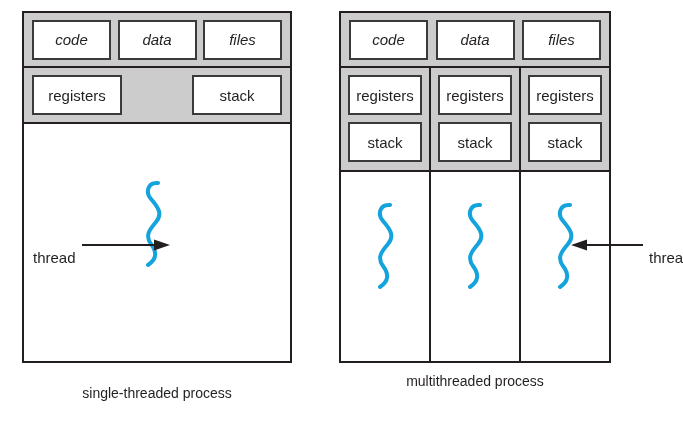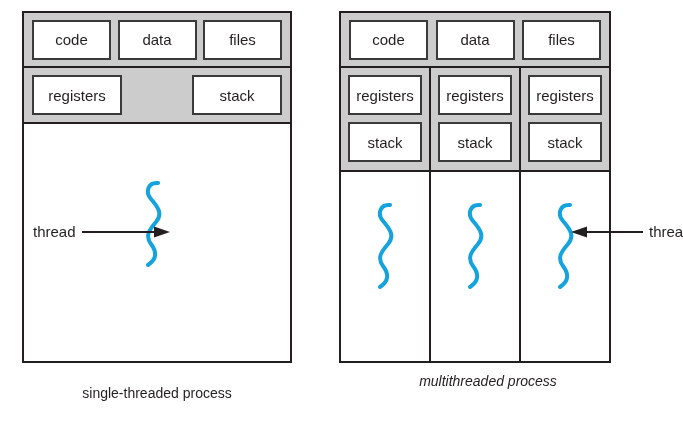--- a/index.html
+++ b/index.html
@@ -44,21 +44,21 @@
     border: 2px solid #3a3a3a;
     display: flex;
     align-items: center;
     justify-content: center;
     font-size: 15px;
     color: #231f20;
     line-height: 1;
     height: 40px;
     white-space: nowrap;
   }
-  .band .cell { width: 79px; }
+  .band .cell { width: 79px; font-style: italic; }
 
   
   .rs-row {
     box-sizing: border-box;
     background: #cccccc;
     border-bottom: 2px solid #231f20;
     display: flex;
     align-items: center;
     justify-content: space-between;
     padding: 7px 8px;
@@ -121,34 +121,34 @@
     display: flex;
     align-items: center;
     font-size: 15px;
     color: #231f20;
     white-space: nowrap;
   }
   #annot-thread-left  { left: 33px;  top: 224px; }
   #annot-thread-right { left: 571px; top: 224px; }
 
   .annot svg { display: block; }
-  .annot .annot-label { line-height: 1; }
+  .annot .annot-label { line-height: 1; margin-top: 26px; }
   #annot-thread-left .annot-label  { margin-right: 6px; }
   #annot-thread-right .annot-label { margin-left: 6px; }
 
   
   .caption {
     position: absolute;
     font-size: 14px;
     color: #231f20;
     text-align: center;
     white-space: nowrap;
   }
   #caption-single { left: 22px;  top: 385px; width: 270px; }
-  #caption-multi  { left: 352px; top: 373px; width: 272px; font-style: italic; }
+  #caption-multi  { left: 339px; top: 373px; width: 272px; }
 </style>
 </head>
 <body>
 
 <div class="process" id="process-single">
 
   <div class="band">
     <div class="cell">code</div>
     <div class="cell">data</div>
     <div class="cell">files</div>

